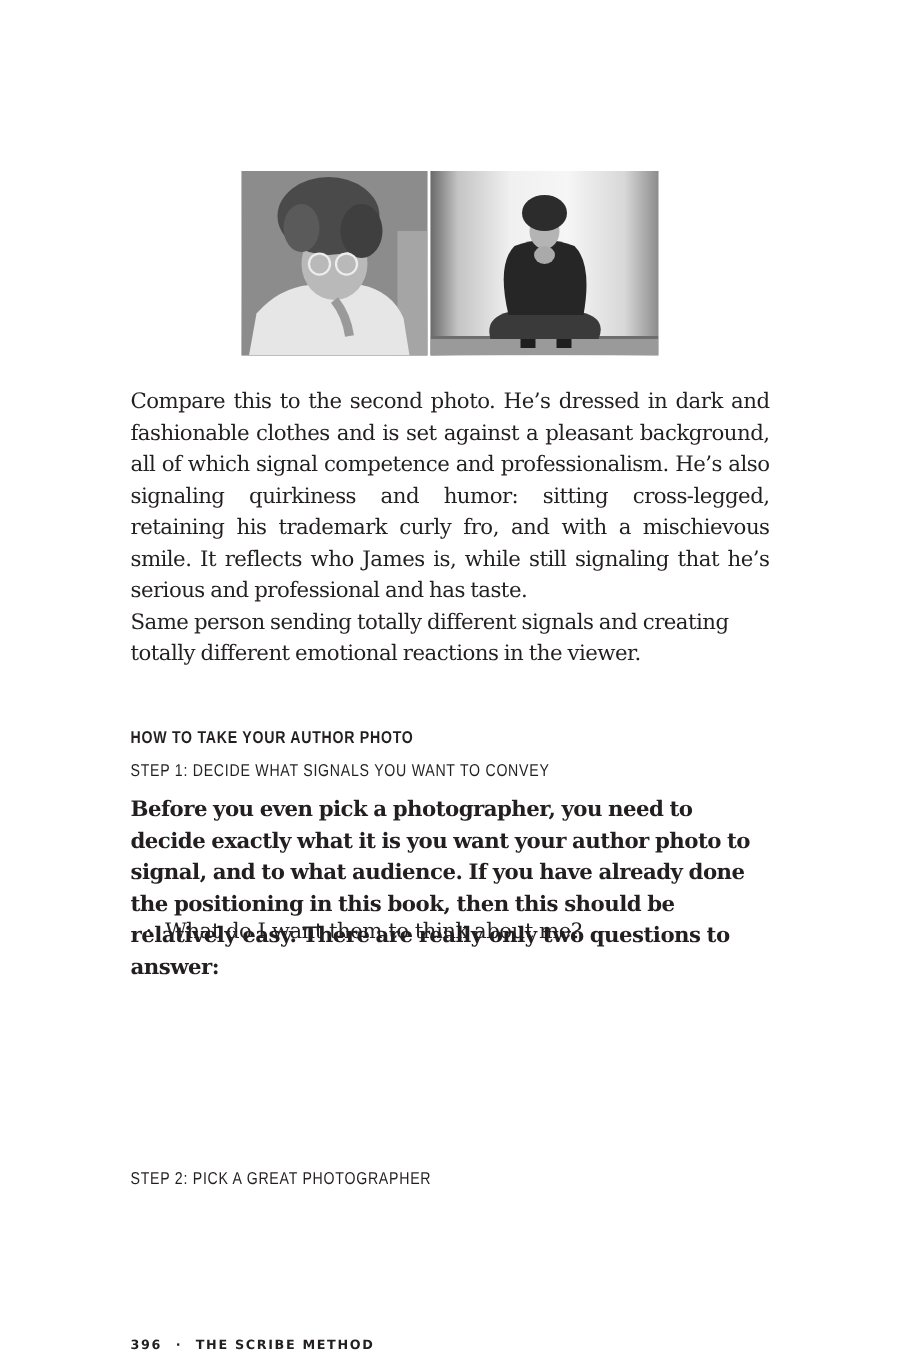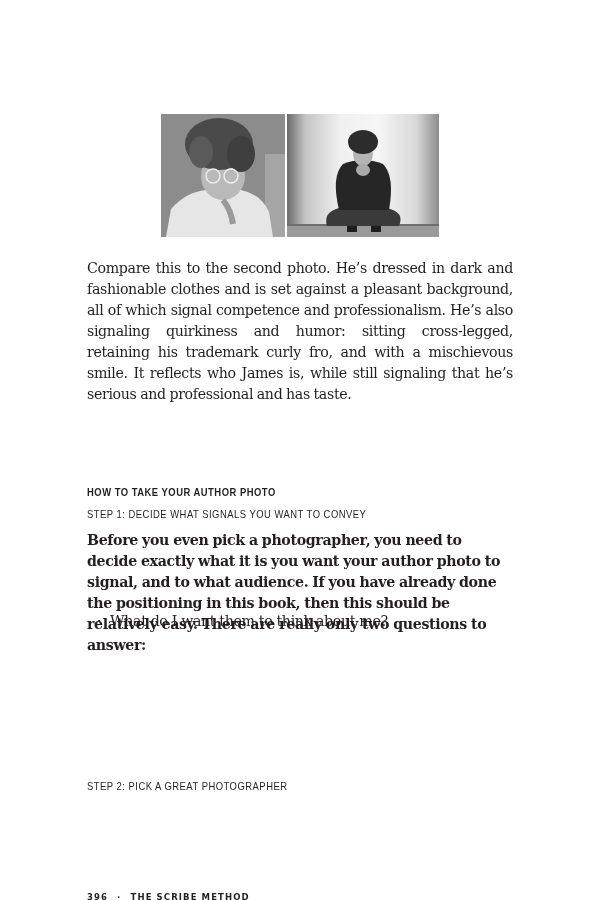--- a/index.html
+++ b/index.html
@@ -73,20 +73,23 @@
         <rect x="60" y="112" width="10" height="6" fill="#1e1e1e"></rect>
         <rect x="84" y="112" width="10" height="6" fill="#1e1e1e"></rect>
       </svg>
     </div>
   </div>
 
   <div class="body-text p1">
     <p style="text-align:justify;">Compare this to the second photo. He’s dressed in dark and fash­ionable clothes and is set against a pleasant background, all of which signal competence and professionalism. He’s also signaling quirkiness and humor: sitting cross-legged, retaining his trademark curly fro, and with a mischievous smile. It reflects who James is, while still signaling that he’s serious and professional and has taste.</p>
   </div>
 
+  <div class="body-text p2">
+    <p>Same person sending totally different signals and creating totally different emotional reactions in the viewer.</p>
+  </div>
 
   <div class="heading h-main">HOW TO TAKE YOUR AUTHOR PHOTO</div>
   <div class="heading h-step1">STEP 1: DECIDE WHAT SIGNALS YOU WANT TO CONVEY</div>
 
   <div class="body-text p3">
     <p>Before you even pick a photographer, you need to decide exactly what it is you want your author photo to signal, and to what audience. If you have already done the positioning in this book, then this should be relatively easy. There are really only two questions to answer:</p>
   </div>
 
   <ul class="bullets">
     <li>

